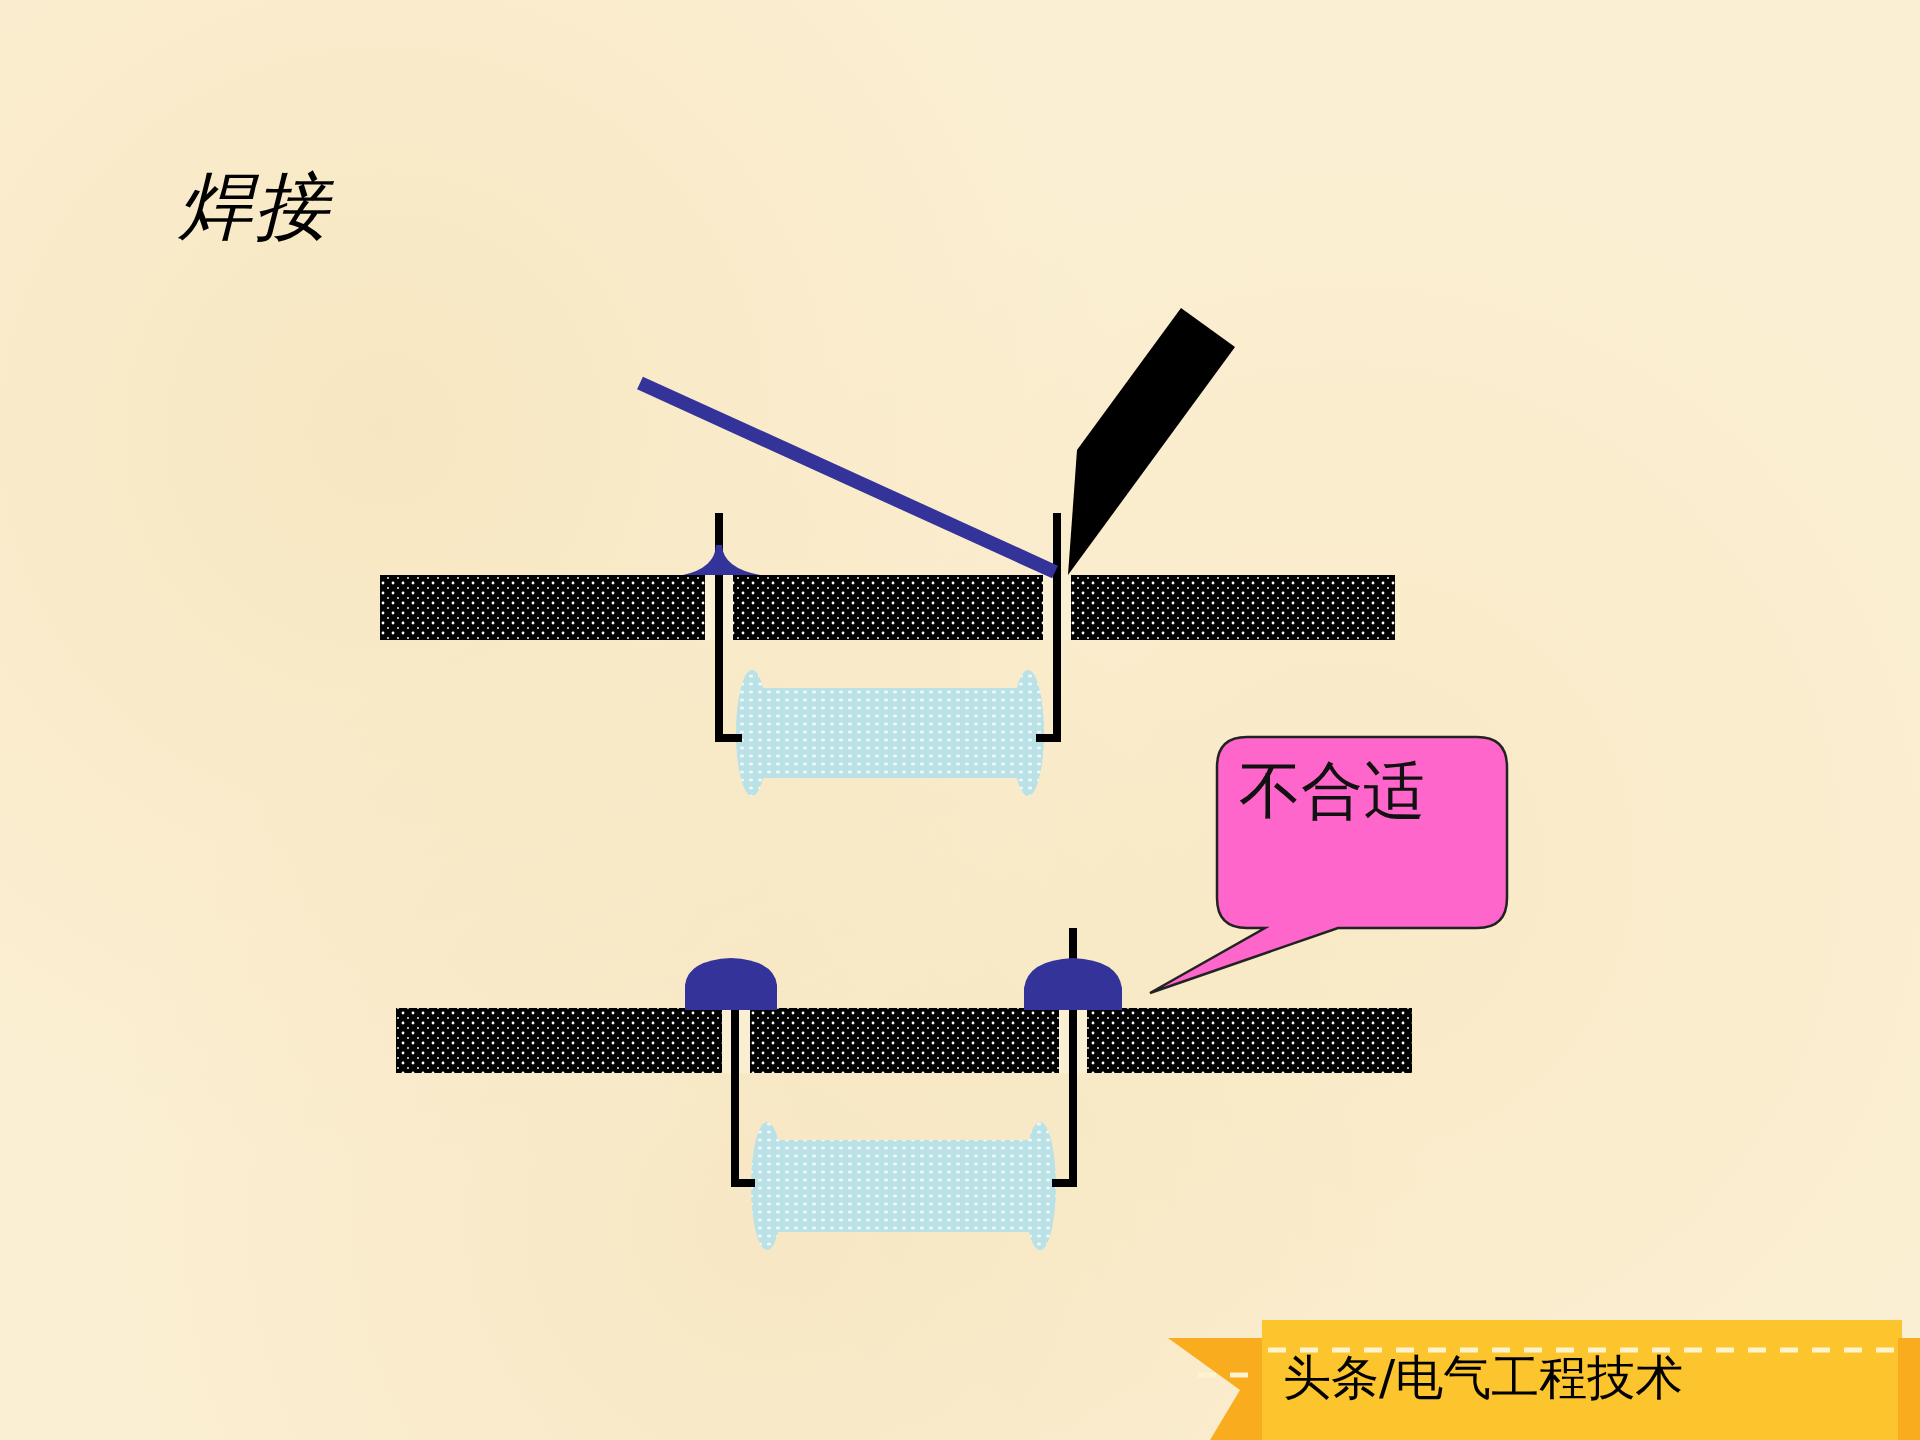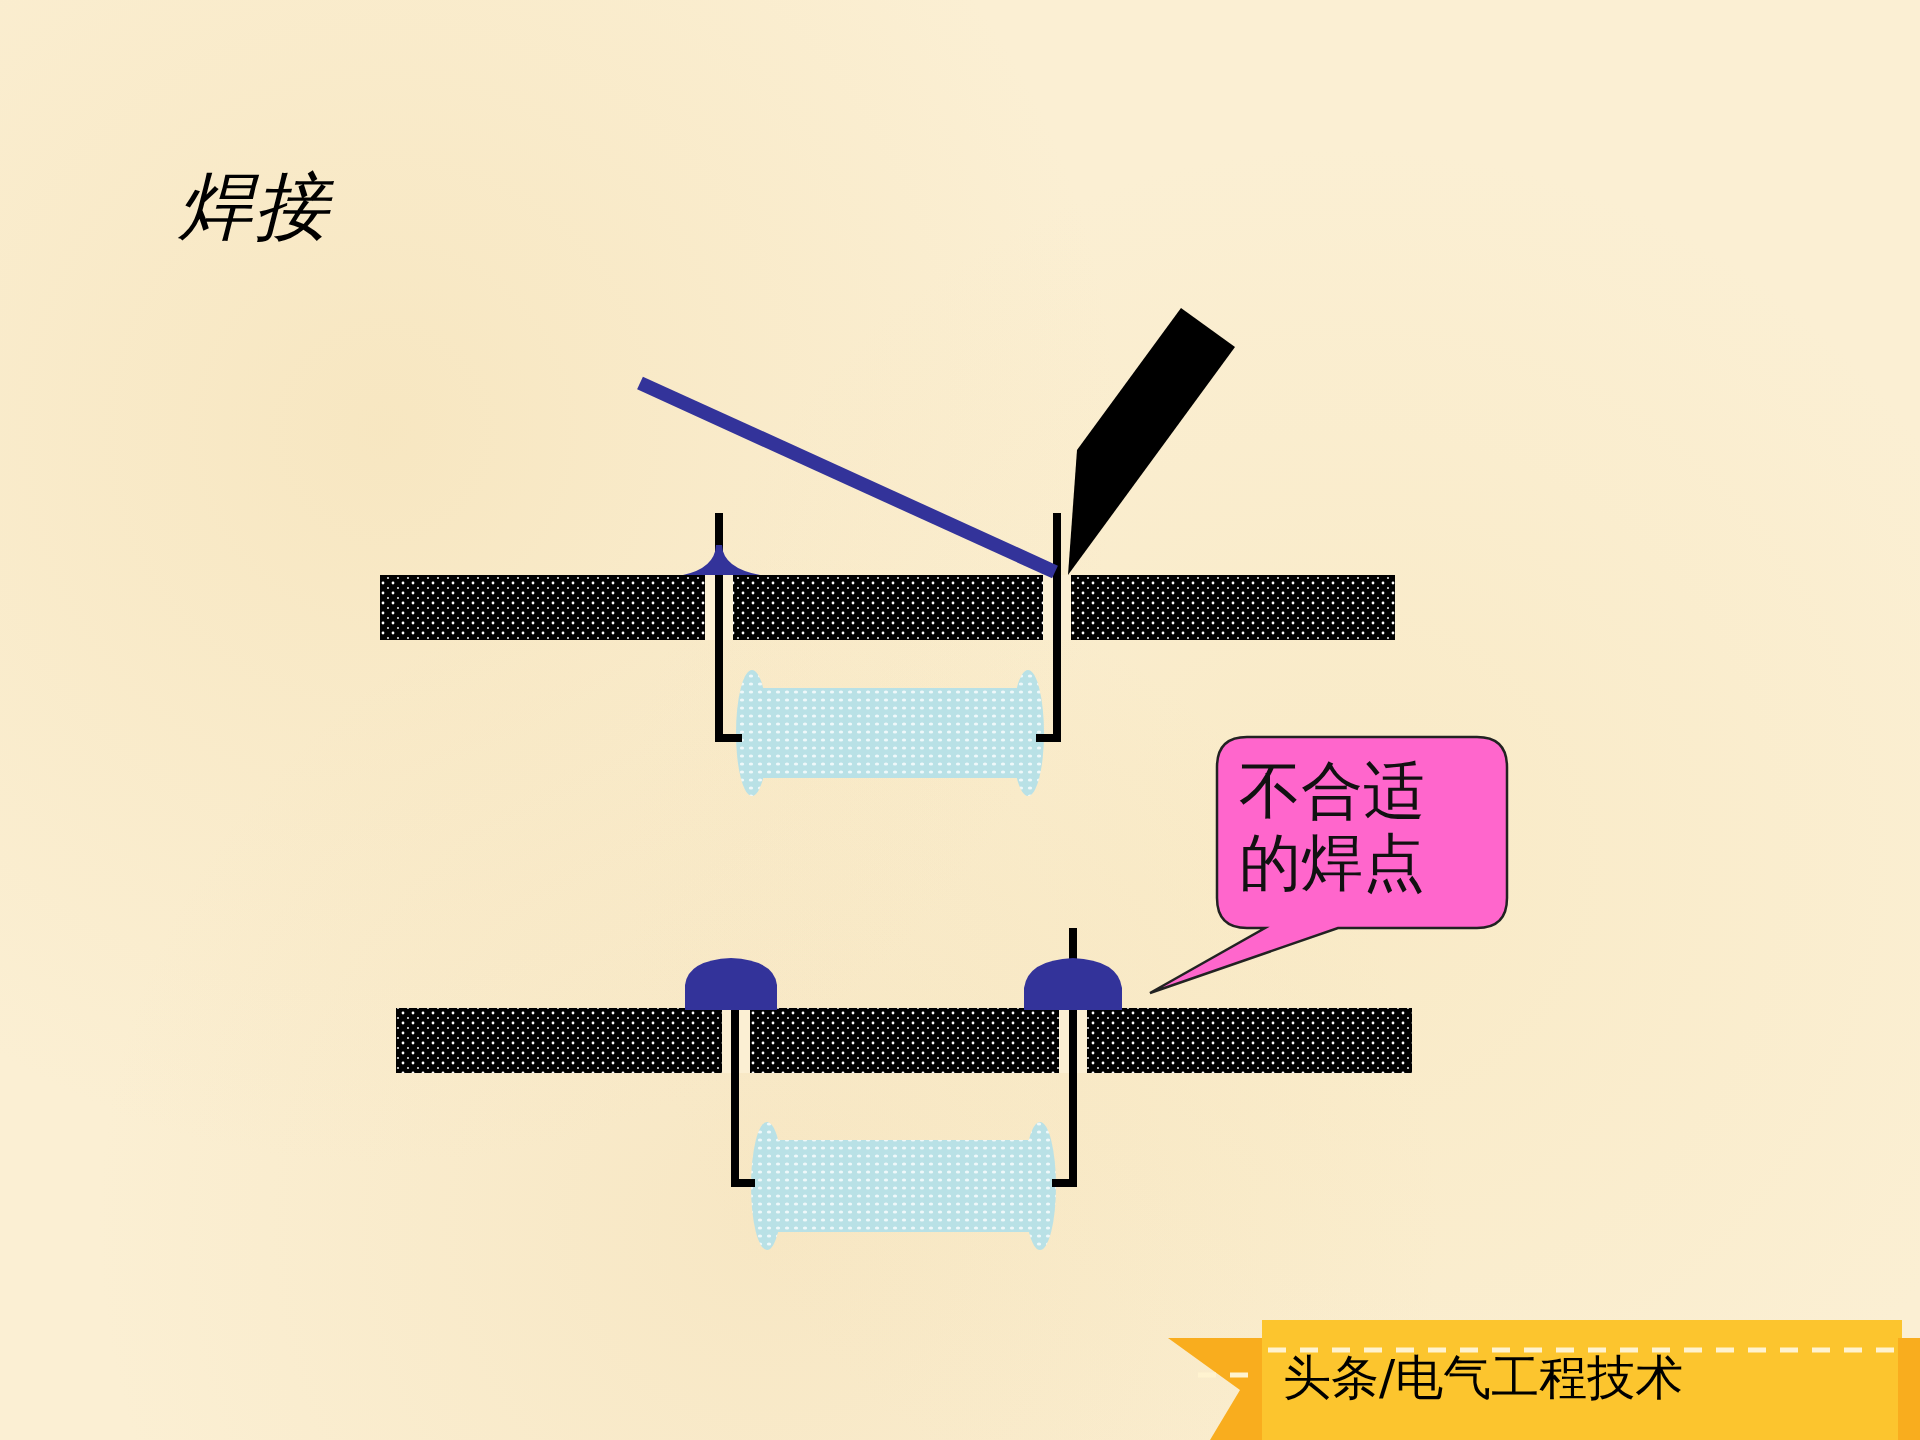--- a/index.html
+++ b/index.html
@@ -93,16 +93,15 @@
     <polygon points="1168,1338 1290,1338 1290,1440 1210,1440 1240,1390" fill="#f9ad1e"></polygon>
     <rect x="1262" y="1320" width="640" height="120" fill="#fcc52e"></rect>
     <rect x="1898" y="1338" width="22" height="102" fill="#f9ad1e"></rect>
     <line x1="1268" y1="1350" x2="1898" y2="1350" stroke="#fff3d0" stroke-width="5" stroke-dasharray="18,14"></line>
     <line x1="1198" y1="1375" x2="1262" y2="1375" stroke="#fff3d0" stroke-width="5" stroke-dasharray="18,14"></line>
   </g>
 </svg>
 
 <div class="callout-text">
   <div>不合适</div>
-  <div>的焊点</div>
 </div>
 
 <div class="watermark-text">头条/电气工程技术</div>
 
 </body></html>

